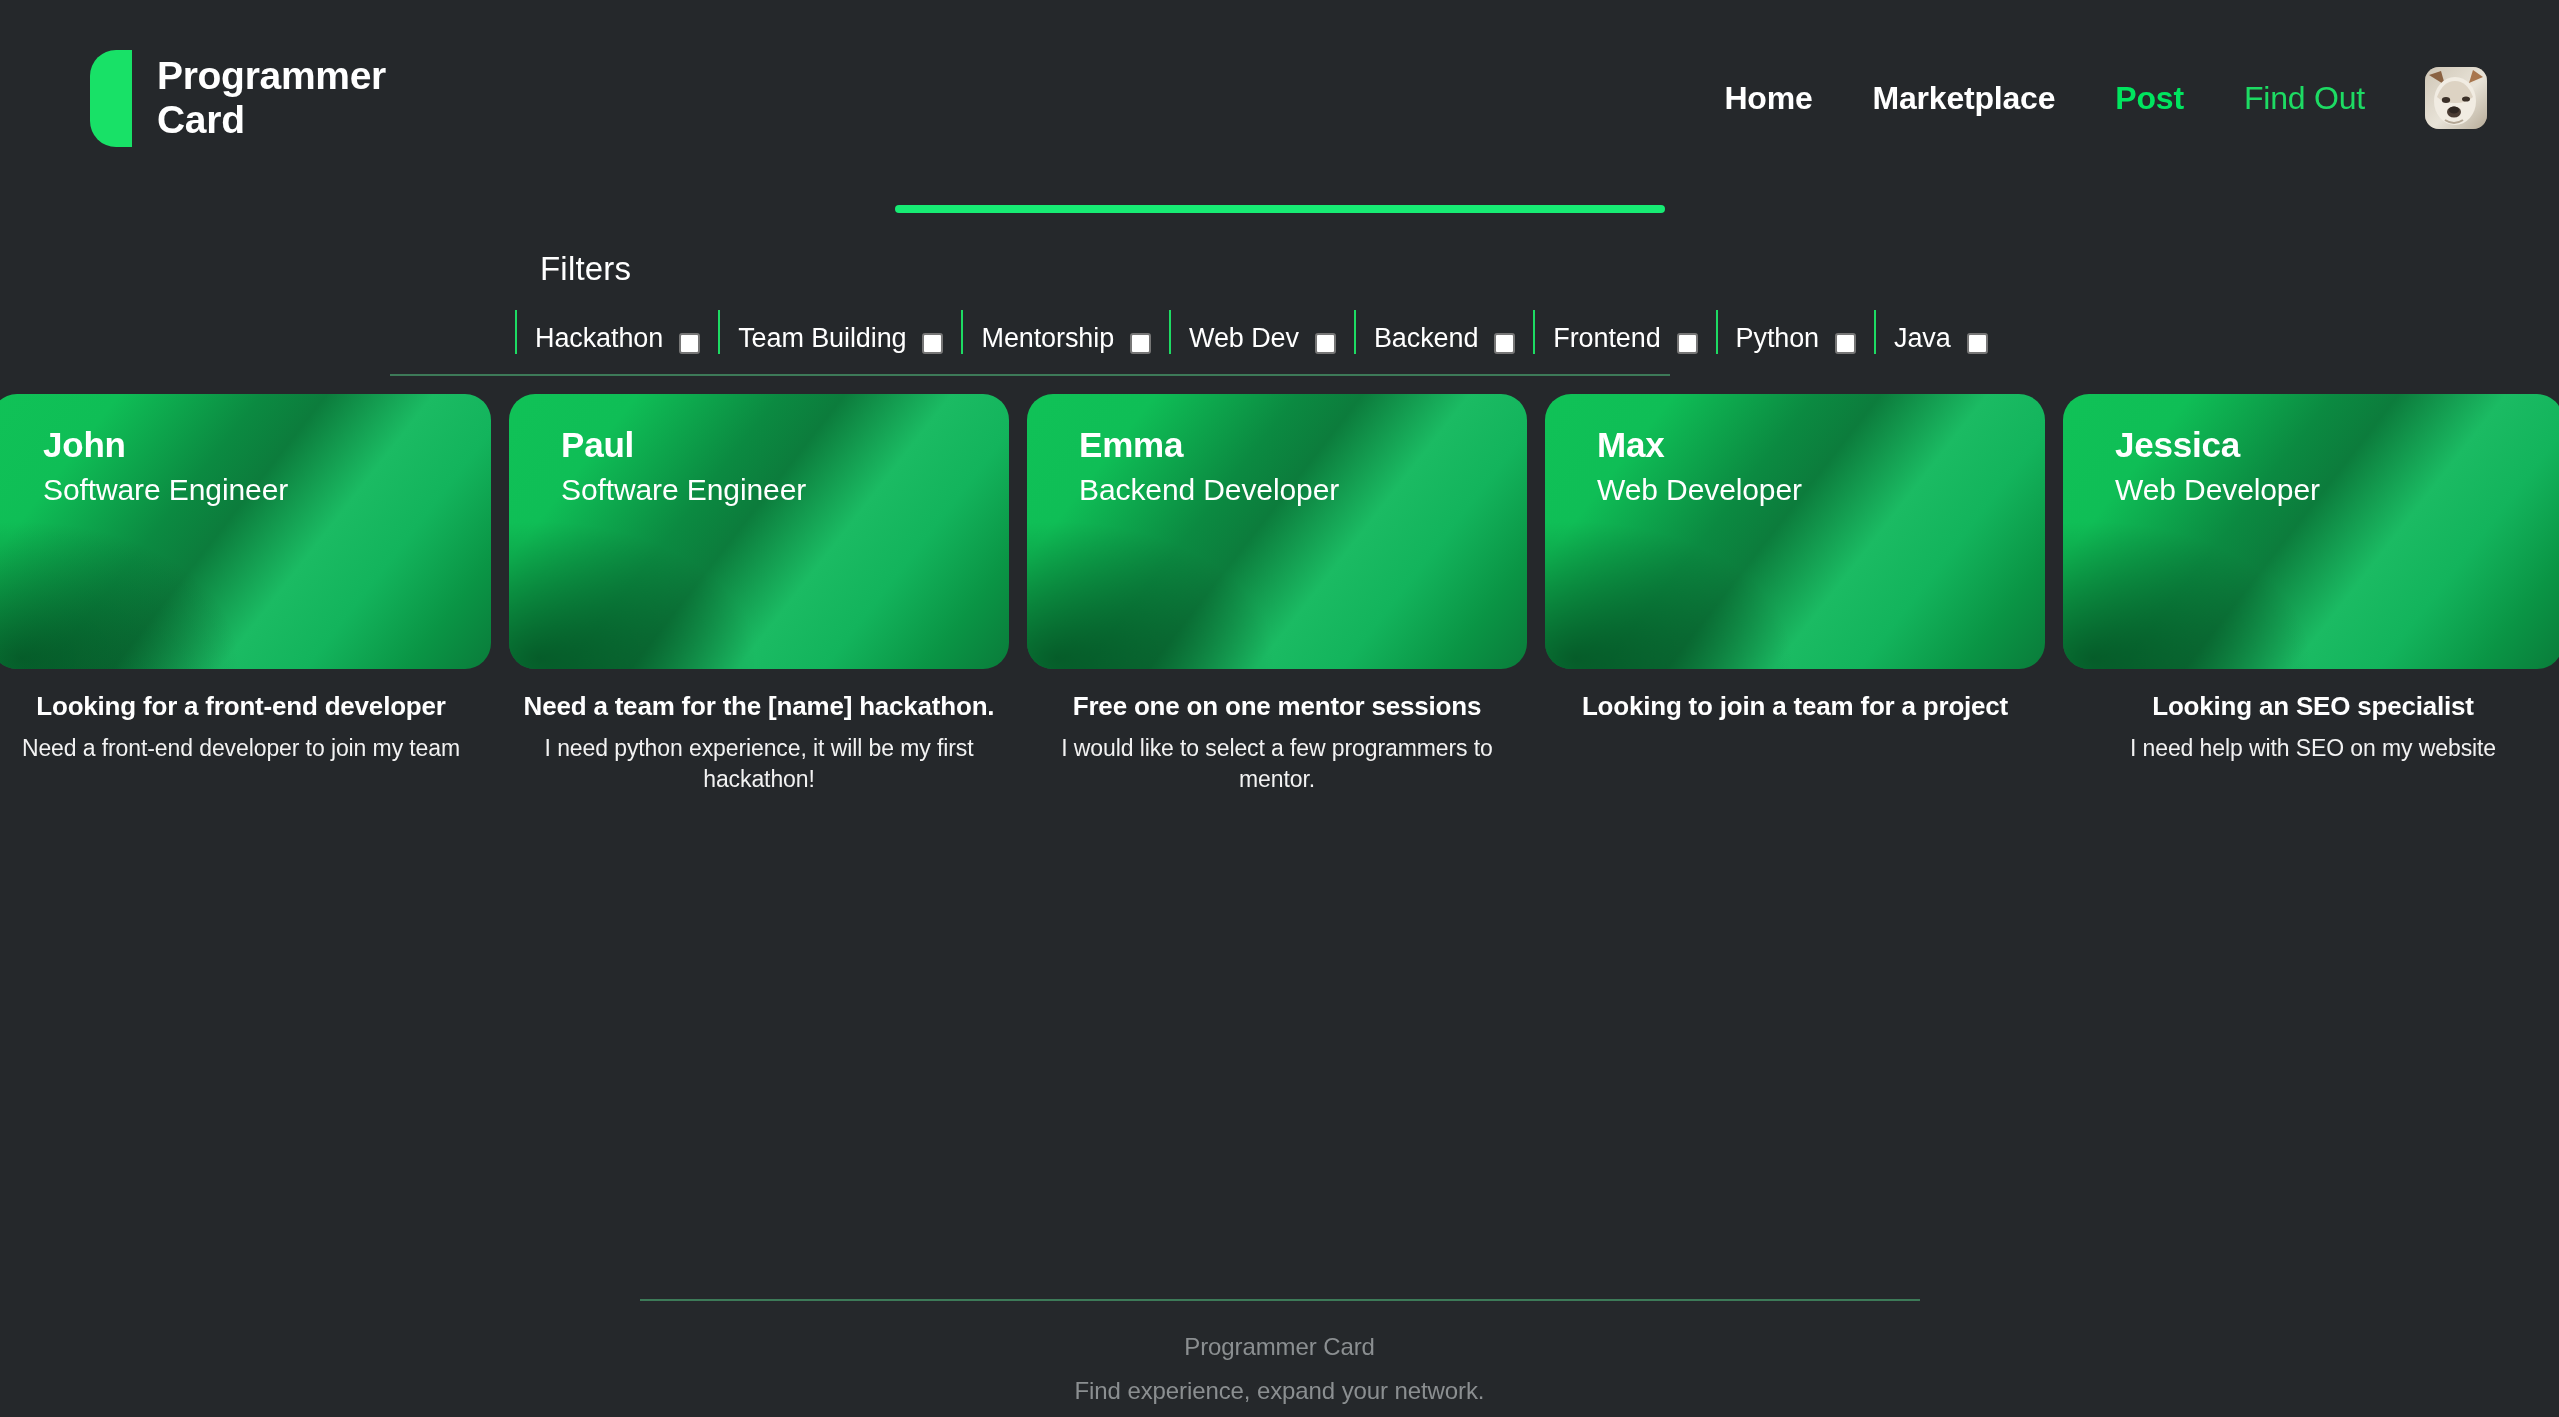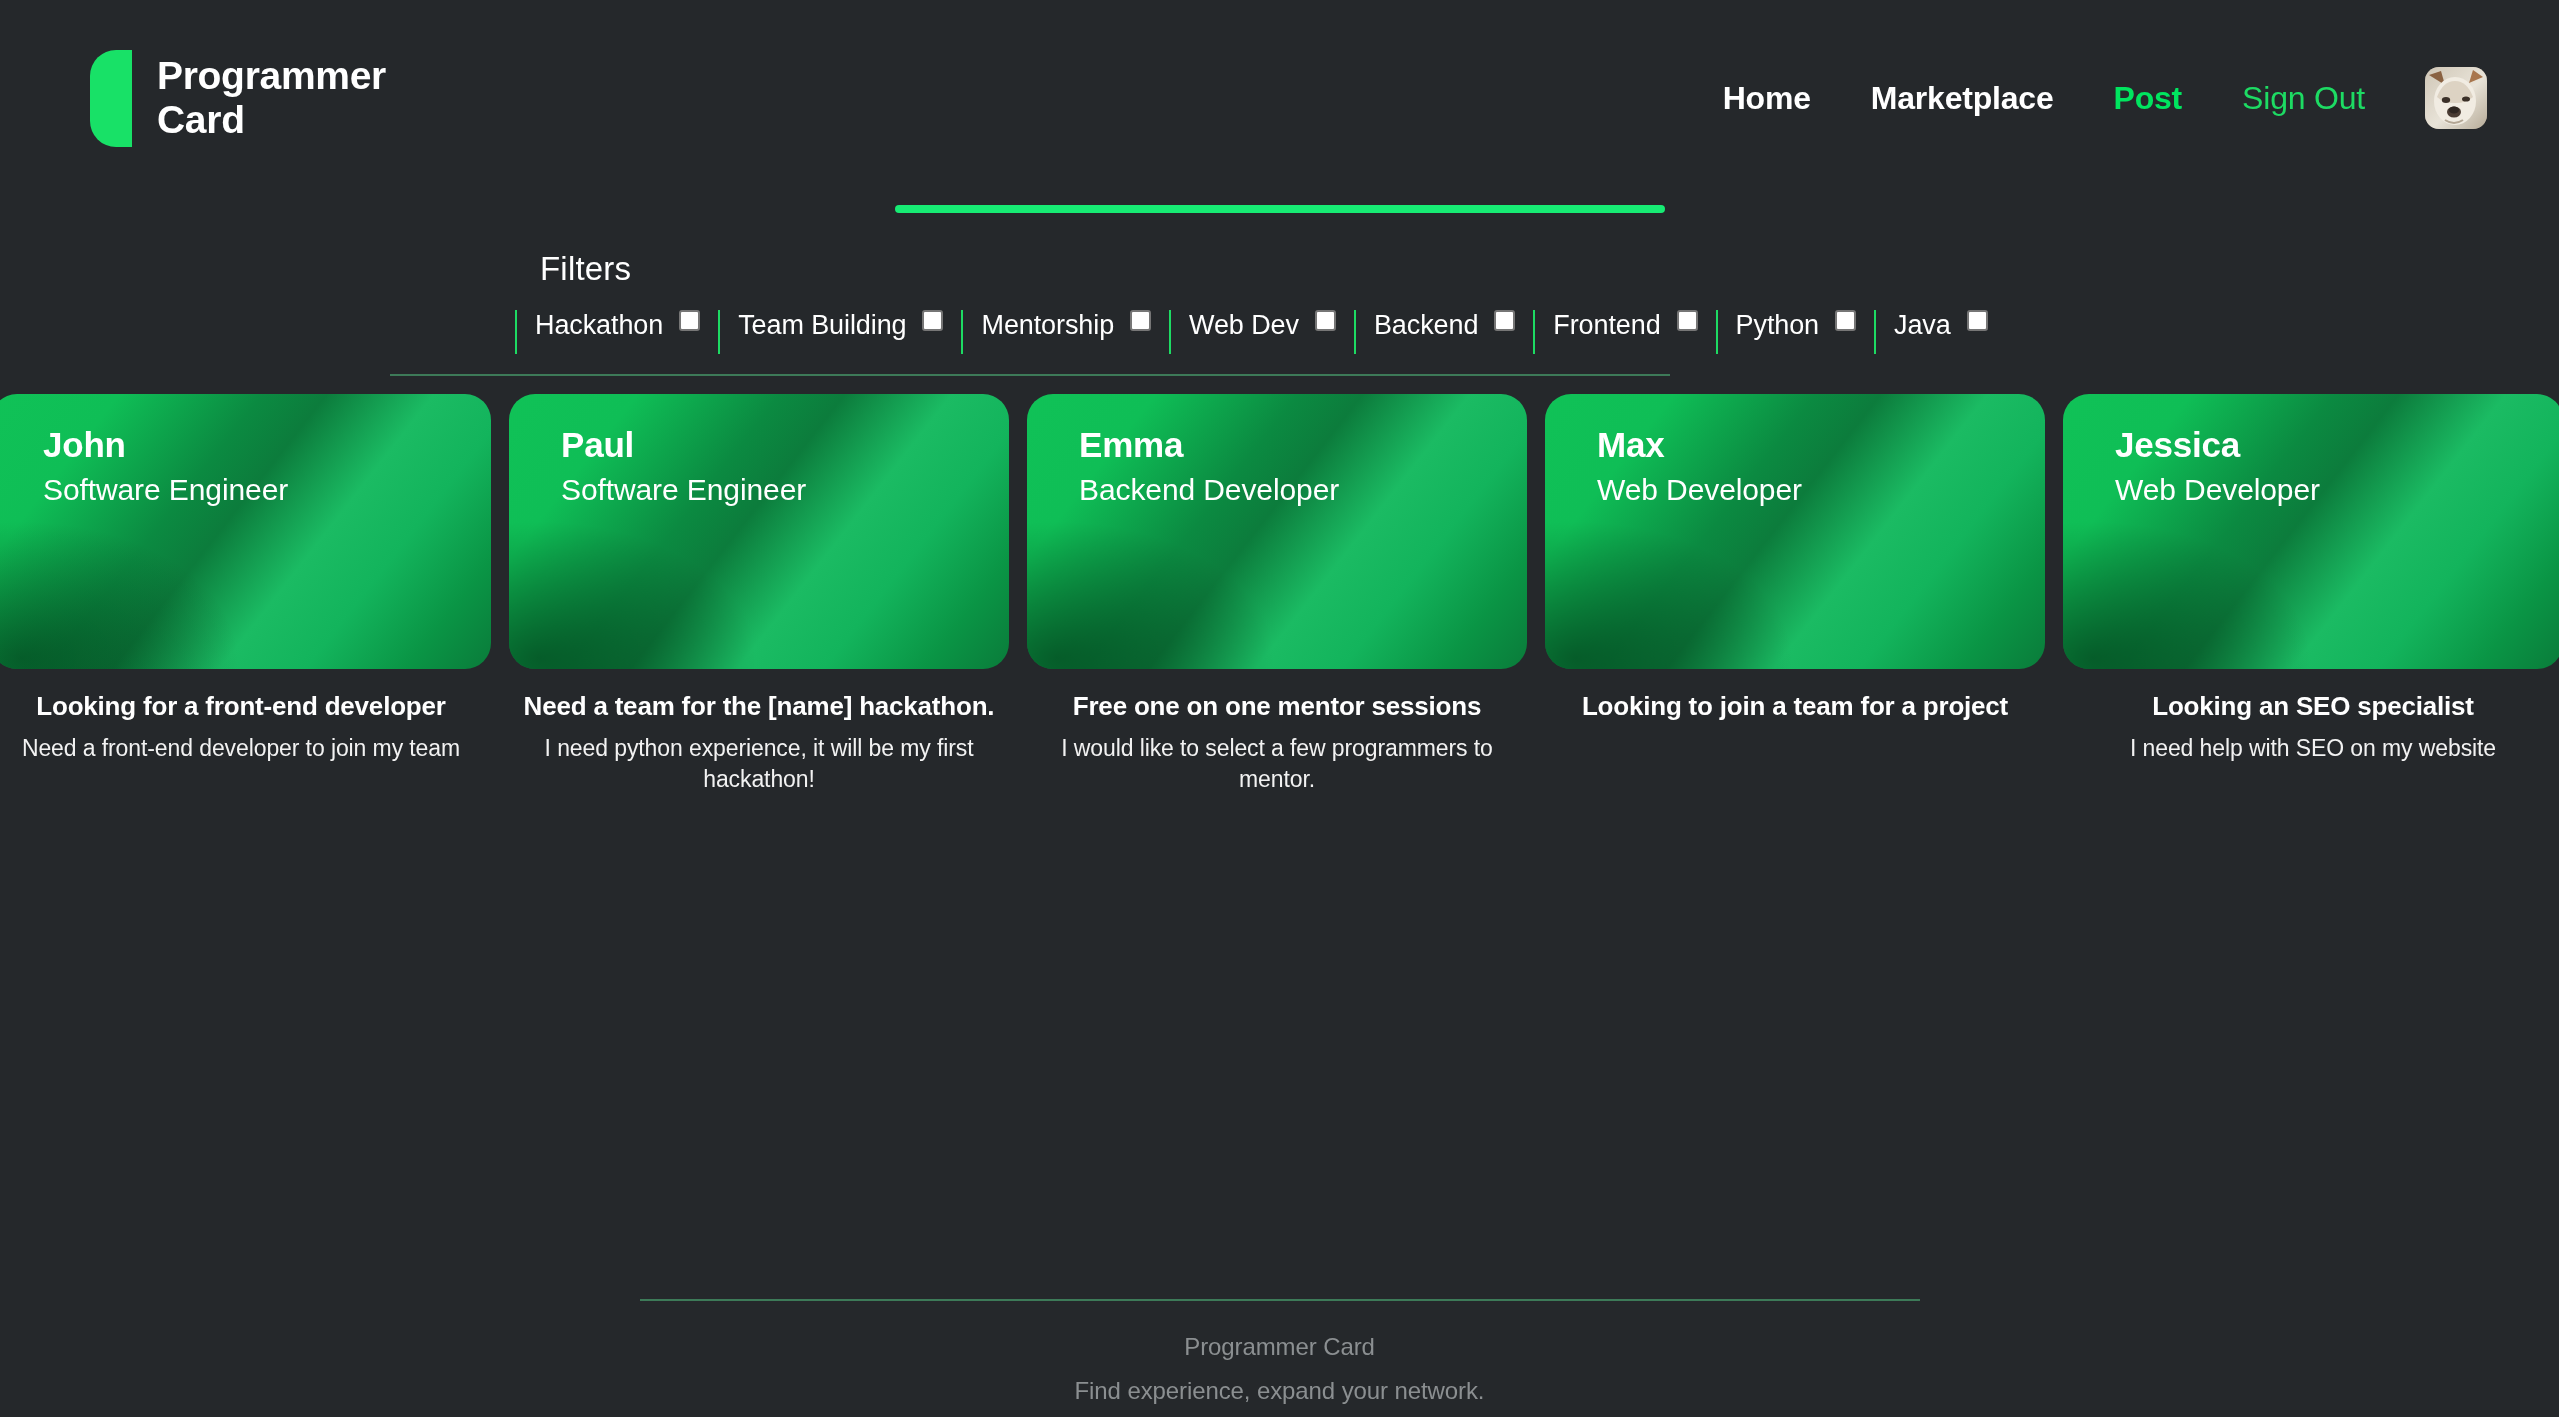--- a/index.html
+++ b/index.html
@@ -113,21 +113,21 @@
   }
 
   .filters-row {
     display: flex;
     align-items: center;
     margin-left: -25px;
   }
 
   .filter-item {
     display: flex;
-    align-items: flex-start;
+    align-items: flex-end;
     gap: 16px;
     padding: 0 18px;
     border-left: 2px solid #1ddb63;
     height: 44px;
     cursor: pointer;
   }
 
   .filter-label {
     font-size: 27px;
     font-weight: 400;
@@ -280,21 +280,21 @@
   <div class="brand">
     <div class="brand-mark"></div>
     <div class="brand-text">Programmer
 Card</div>
   </div>
 
   <nav class="nav">
     <a class="nav-link" href="#">Home</a>
     <a class="nav-link" href="#">Marketplace</a>
     <a class="nav-link accent" href="#">Post</a>
-    <a class="nav-link accent2 plain" href="#">Sign Out</a>
+    <a class="nav-link accent2 plain" href="#">Find Out</a>
 
     <div class="avatar">
       <svg viewBox="0 0 62 62">
         <defs>
           <linearGradient id="fur" x1="0" y1="0" x2="1" y2="1">
             <stop offset="0%" stop-color="#cfc6b6"></stop>
             <stop offset="55%" stop-color="#e8e3d8"></stop>
             <stop offset="100%" stop-color="#b6ab98"></stop>
           </linearGradient>
         </defs>

